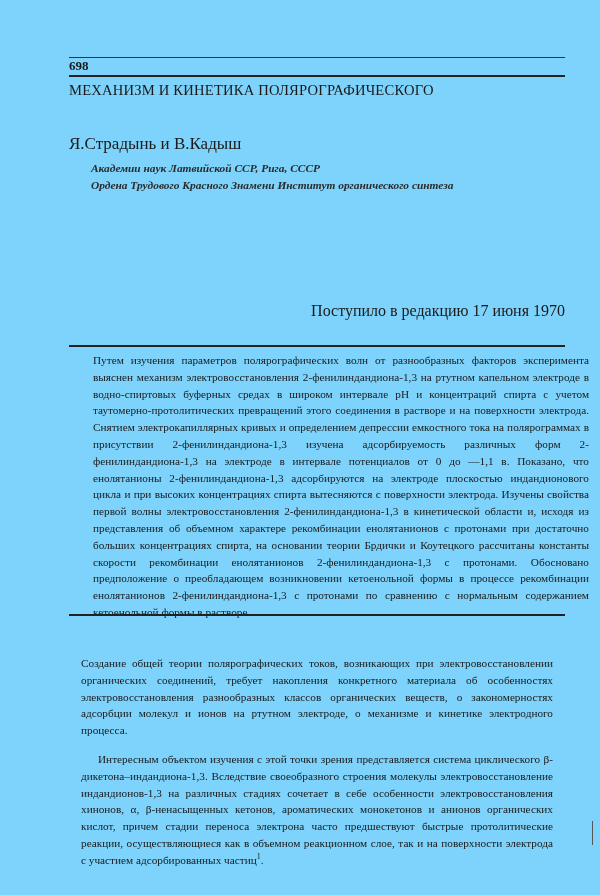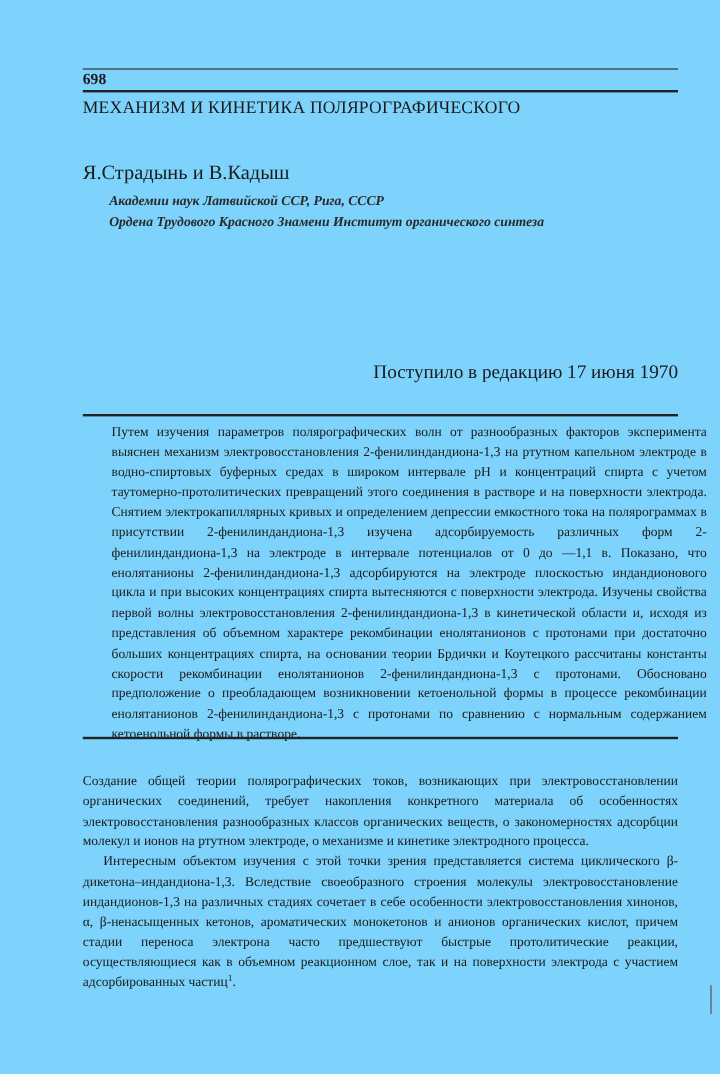--- a/index.html
+++ b/index.html
@@ -10,21 +10,21 @@
   .page { position: absolute; left: 0; top: 0; width: 600px; height: 895px; background: #7dd3fc; }
   .rule { position: absolute; left: 69px; width: 496px; height: 2px; background: #222; }
   .rule.thin { height: 1px; background: #333; }
   .pagenum { position: absolute; left: 69px; top: 58px; font-weight: bold; font-size: 13px; letter-spacing: 0; }
   .title { position: absolute; left: 69px; top: 80px; width: 500px; font-weight: normal; font-size: 14.6px; line-height: 20px; letter-spacing: 0.2px; }
   .authors { position: absolute; left: 69px; top: 134px; font-size: 17px; }
   .affil { position: absolute; left: 91px; top: 160px; font-style: italic; font-weight: bold; font-size: 11.4px; line-height: 17px; color: #2a2a2a; }
   .received { position: absolute; right: 35px; top: 302px; font-size: 16px; }
   .abstract { position: absolute; left: 69px; top: 352px; width: 496px; font-size: 11.25px; line-height: 16.8px; text-align: justify; margin-left: 24px; }
   .body-text { position: absolute; left: 69px; top: 643px; width: 496px; font-size: 11.25px; line-height: 16.8px; text-align: justify; }
-  .body-text p { margin: 0; }
+  .body-text p { margin: 12px; }
   .body-text p.indent { text-indent: 17px; }
   .abstract p { margin: 0; }
   sup { font-size: 8px; line-height: 0; }
   .footer { position: absolute; right: 36px; top: 826px; font-size: 10.2px; color: #222; }
   .edge-mark { position: absolute; left: 592px; top: 821px; width: 1px; height: 24px; background: #555; }
 </style>
 </head>
 <body>
 
 <div class="page">

